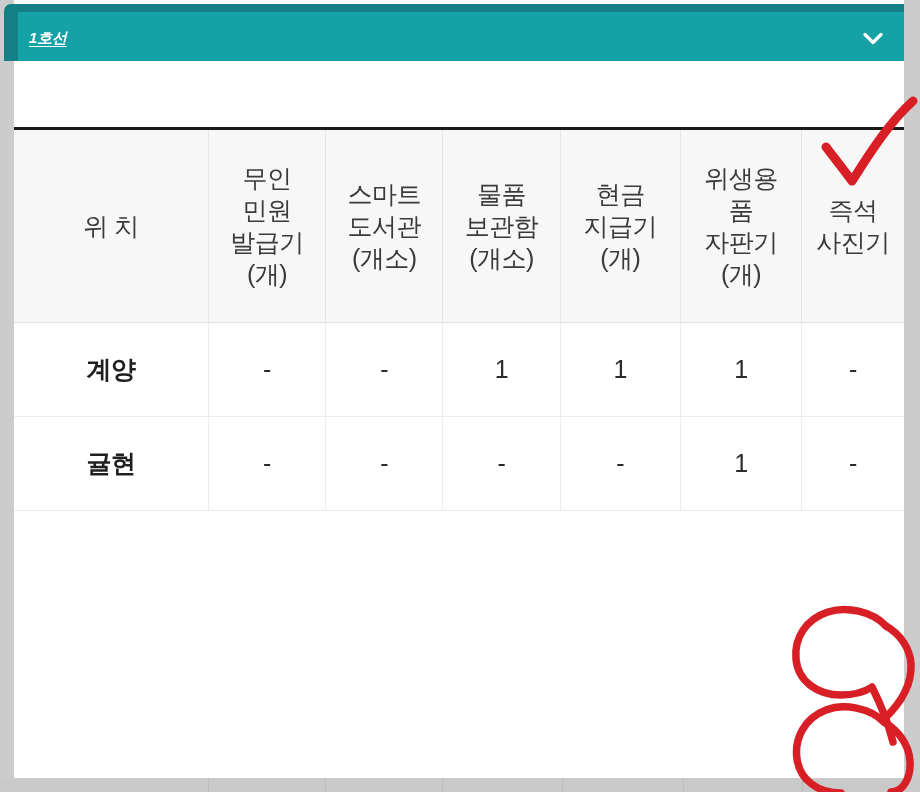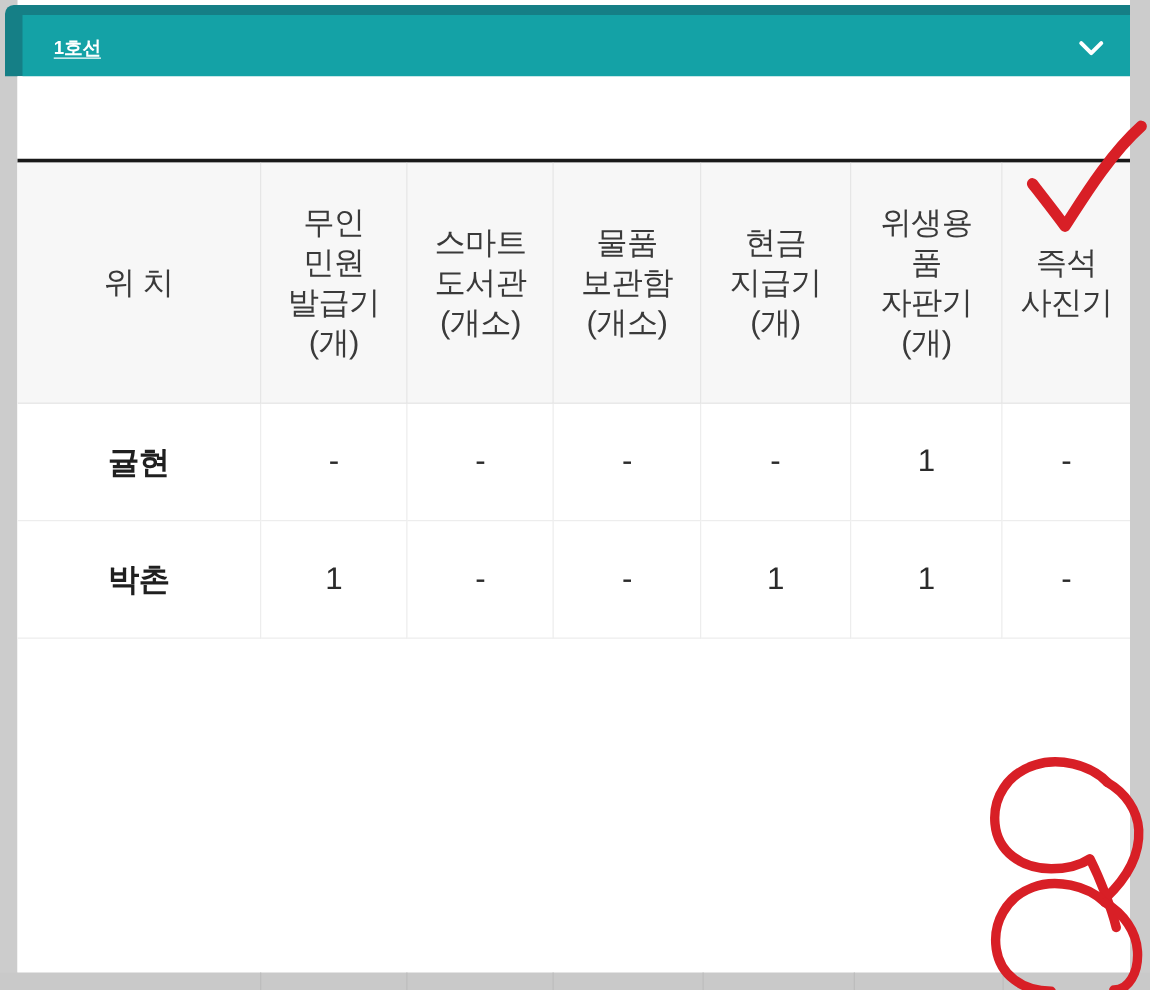--- a/index.html
+++ b/index.html
@@ -53,22 +53,23 @@
     border-radius: 7px 7px 0 0;
   }
   .accordion-bar {
     position: absolute;
     left: 14px; top: 8px;
     width: 890px; height: 52px;
     background: #14a2a6;
     display: flex;
     align-items: center;
     justify-content: space-between;
-    padding: 0 20px 0 25px;
+    padding: 0 20px 0 11px;
     cursor: pointer;
+    font-style: italic;
   }
   .accordion-title {
     color: #ffffff;
     font-size: 15px;
     font-weight: 700;
     text-decoration: underline;
     text-underline-offset: 3px;
     letter-spacing: -0.2px;
   }
   .chev {
@@ -204,34 +205,34 @@
           <th>위생용
 품
 자판기
 (개)</th>
           <th>즉석
 사진기</th>
         </tr>
       </thead>
       <tbody>
         <tr>
-          <td class="rowhead">귤현</td>
-          <td>-</td>
-          <td>-</td>
-          <td>-</td>
-          <td>-</td>
+          <td class="rowhead">계양</td>
+          <td>-</td>
+          <td>-</td>
+          <td>1</td>
+          <td>1</td>
           <td>1</td>
           <td>-</td>
         </tr>
         <tr>
-          <td class="rowhead">박촌</td>
-          <td>1</td>
-          <td>-</td>
-          <td>-</td>
-          <td>1</td>
+          <td class="rowhead">귤현</td>
+          <td>-</td>
+          <td>-</td>
+          <td>-</td>
+          <td>-</td>
           <td>1</td>
           <td>-</td>
         </tr>
       </tbody>
     </table>
   </div>
 
   <div class="gutter-right"></div>
 
   <div class="gutter-bottom">

